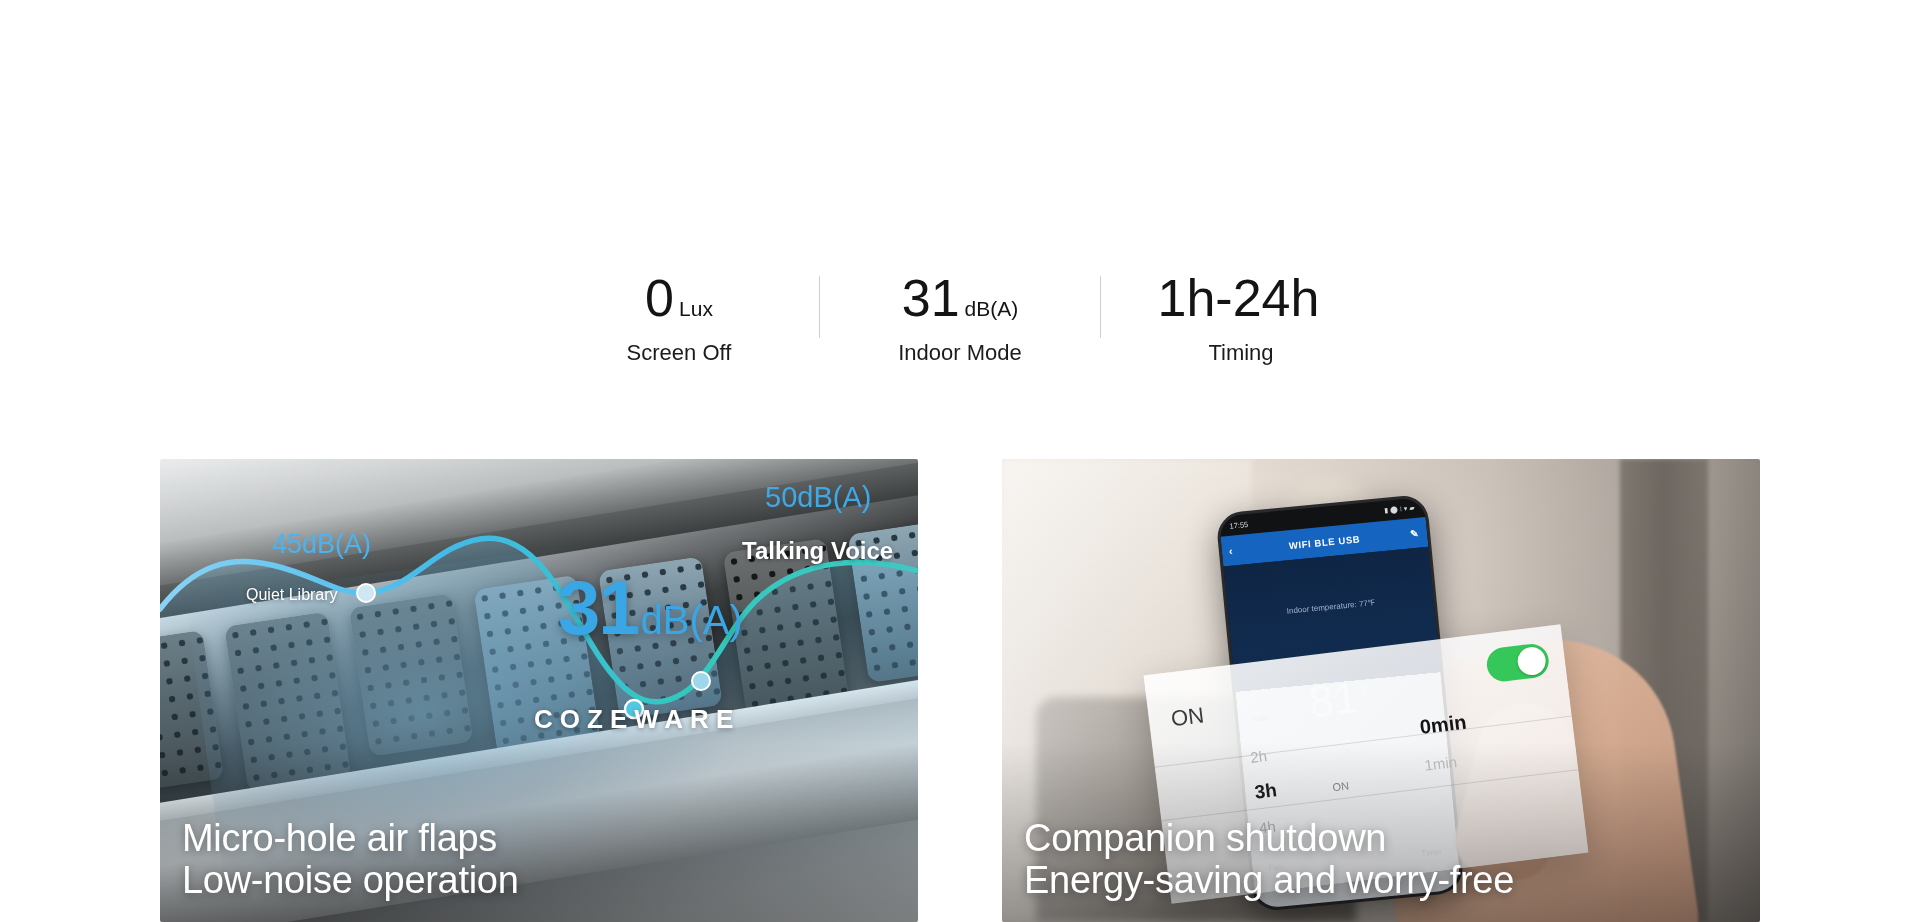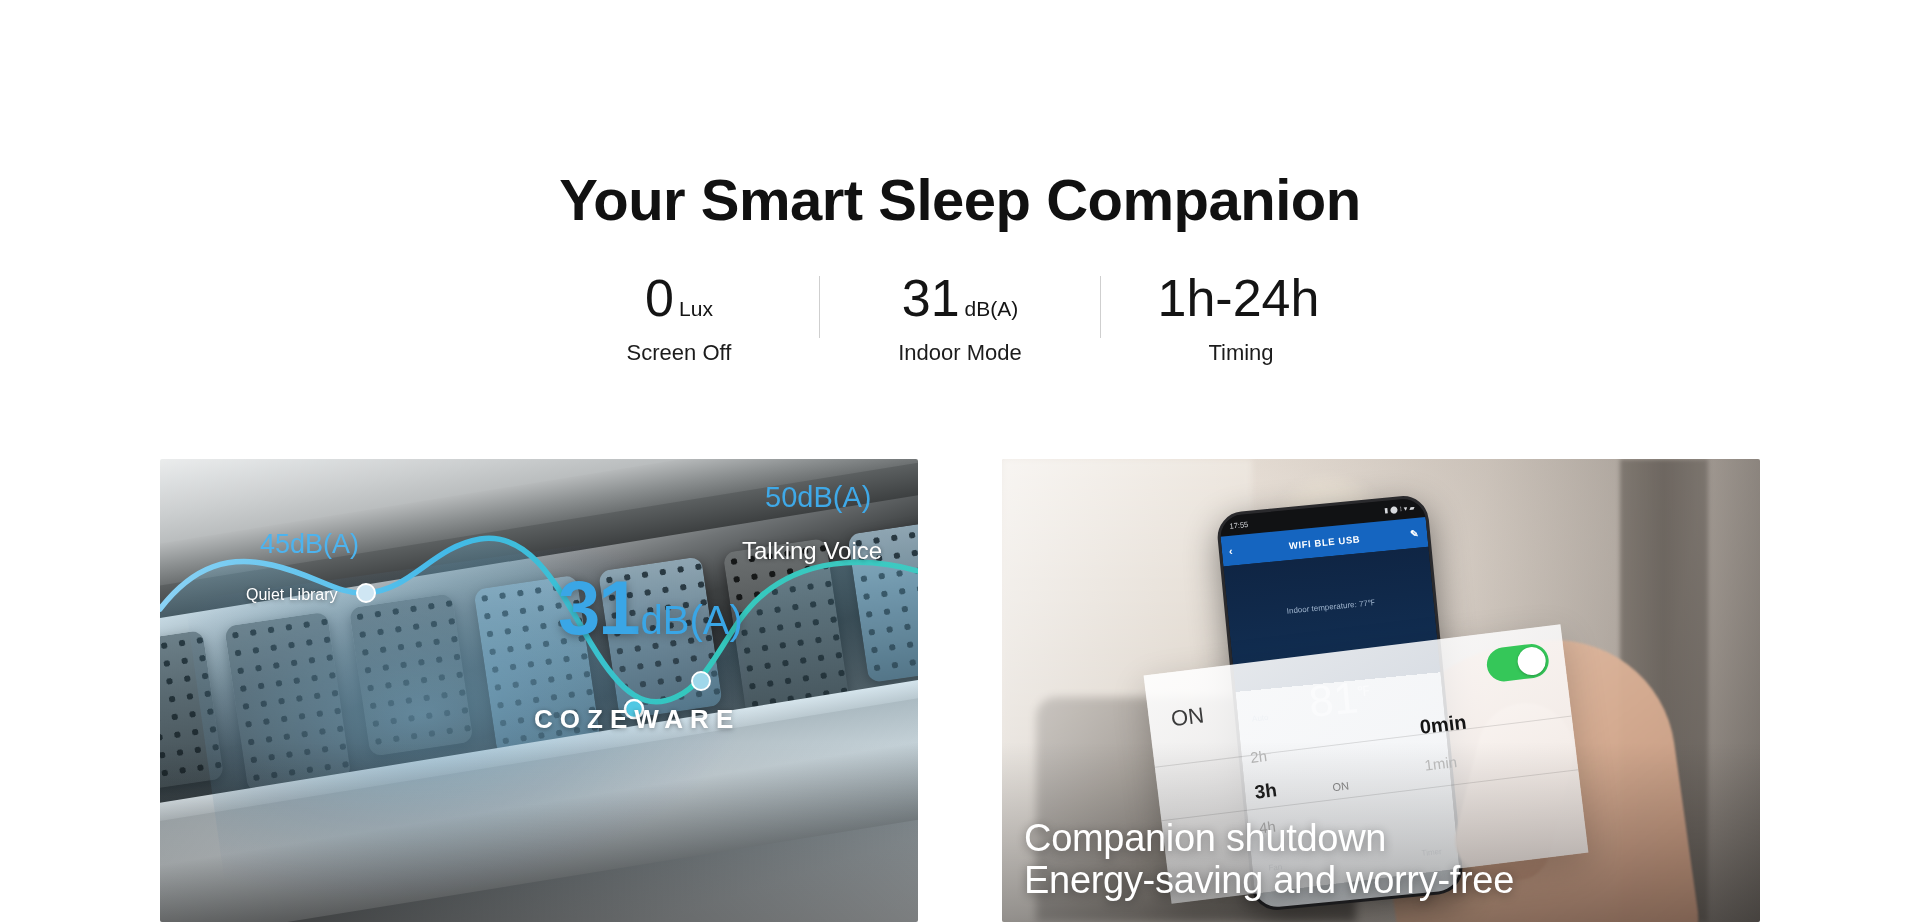--- a/index.html
+++ b/index.html
@@ -109,25 +109,25 @@
   
   .glow-left {
     position: absolute; left: 6%; top: 22%; width: 72%; height: 70%;
     background: radial-gradient(ellipse at 40% 45%, rgba(86,176,226,.55) 0%, rgba(70,150,200,.22) 42%, rgba(0,0,0,0) 72%);
     transform: rotate(-8deg);
     pointer-events: none;
   }
   .wave-svg { position: absolute; inset: 0; width: 100%; height: 100%; }
 
   .lbl { position: absolute; pointer-events: none; white-space: nowrap; }
-  .lbl-45 { left: 100px; top: 70px; color: #4db3ee; font-size: 27px; font-weight: 400; }
+  .lbl-45 { left: 112px; top: 70px; color: #4db3ee; font-size: 27px; font-weight: 400; }
   .lbl-quiet { left: 86px; top: 127px; color: #ffffff; font-size: 16px; font-weight: 400;
                text-shadow: 0 1px 4px rgba(0,0,0,.45); }
   .lbl-50 { left: 605px; top: 22px; color: #3fa9e8; font-size: 29px; font-weight: 400; }
-  .lbl-talk { left: 582px; top: 78px; color: #ffffff; font-size: 24px; font-weight: 400;
+  .lbl-talk { left: 582px; top: 78px; color: #ffffff; font-size: 24px; font-weight: 700;
               text-shadow: 0 1px 4px rgba(0,0,0,.45); text-align: right; }
   .lbl-31 {
     left: 398px; top: 105px; display: flex; align-items: baseline;
     color: #3aa6e6; text-shadow: 0 2px 10px rgba(0,0,0,.35);
   }
   .lbl-31 .n { font-size: 76px; font-weight: 700; letter-spacing: -2px; }
   .lbl-31 .u { font-size: 40px; font-weight: 400; margin-left: 2px; }
   .brand {
     position: absolute; left: 374px; top: 245px;
     color: #ffffff; font-size: 26px; font-weight: 700; letter-spacing: 7px;
@@ -260,21 +260,20 @@
     position: absolute; left: 0; bottom: 0; width: 100%; height: 180px;
     background: linear-gradient(180deg, rgba(0,0,0,0) 0%, rgba(0,0,0,.18) 55%, rgba(0,0,0,.34) 100%);
     pointer-events: none;
   }
 </style>
 </head>
 <body>
 
 <div class="page">
 
-  <div class="headline">Your Smart Sleep Companion</div>
 
   <div class="stats">
 
     <div class="stat">
       <div class="stat-value">
         <span class="stat-num">0</span>
         <span class="stat-unit">Lux</span>
       </div>
       <div class="stat-label">Screen Off</div>
     </div>
@@ -356,20 +355,24 @@
       <div class="lbl lbl-talk">Talking Voice</div>
 
       <div class="lbl lbl-31">
         <span class="n">31</span>
         <span class="u">dB(A)</span>
       </div>
 
       <div class="brand">COZEWARE</div>
 
       <div class="card-scrim"></div>
+      <div class="caption">
+        <span class="l2">Micro-hole air flaps</span>
+        <span class="l2">Low-noise operation</span>
+      </div>
     </div>
 
     <div class="card">
       <div class="photo-right">
         <div class="bg-wall"></div>
         <div class="bg-lamp"></div>
         <div class="bg-sofa"></div>
         <div class="bg-post"></div>
         <div class="blur-bg"></div>
         <div class="hand"></div>

